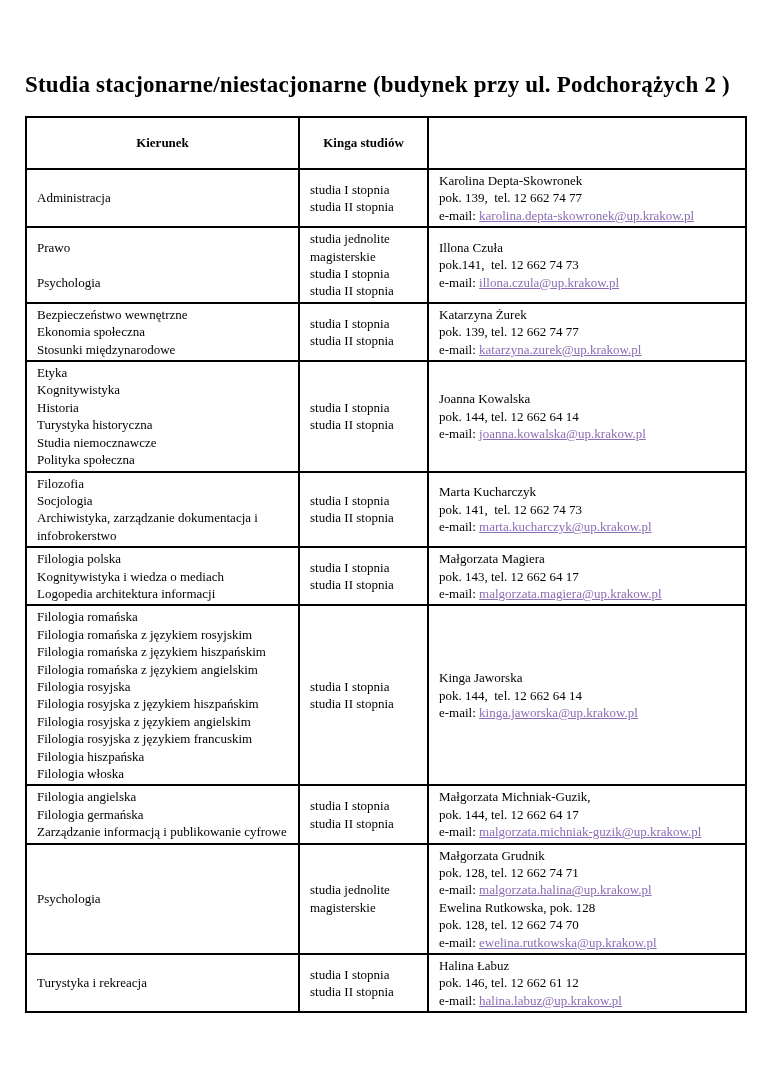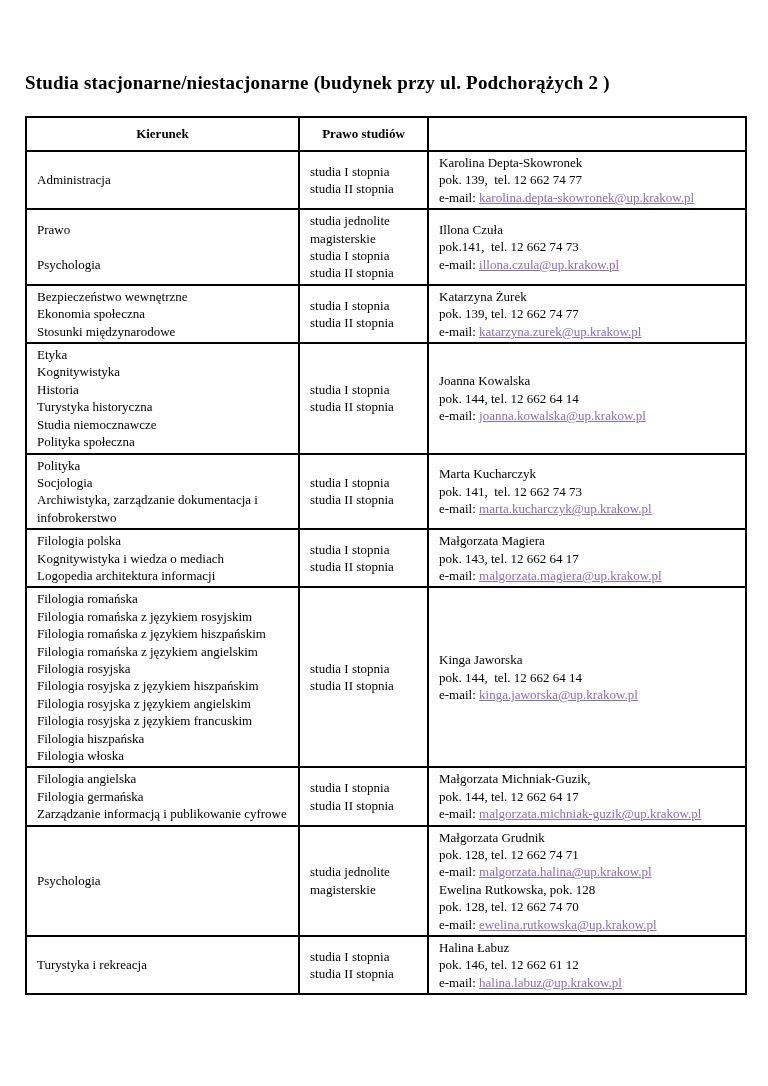--- a/index.html
+++ b/index.html
@@ -8,21 +8,21 @@
     position:relative;
     width:768px; height:1086px;
     background:#ffffff;
     font-family:"Liberation Serif","DejaVu Serif",serif;
     color:#000;
     overflow:hidden;
   }
   .title {
     position:absolute;
     left:25px; top:72px; width:720px;
-    font-size:19px; font-weight:bold;
+    font-size:23px; font-weight:bold;
     letter-spacing:0.2px;
     white-space:nowrap;
   }
   table.doc {
     position:absolute;
     left:25px; top:116px;
     width:720px;
     border-collapse:collapse;
     table-layout:fixed;
   }
@@ -33,21 +33,21 @@
     border:2px solid #000;
     vertical-align:middle;
     font-size:13px;
     line-height:17.4px;
     padding:2px 6px 2px 10px;
   }
   table.doc th {
     height:24px;
     font-weight:bold;
     text-align:center;
-    padding:7px 4px;
+    padding:16px 4px;
     line-height:18px;
   }
   td.kierunek { padding-left:11px;border-radius:15px; }
   td.rodzaj   { padding-left:9px; }
   td.kontakt  { padding-left:7px; }
   td .line { white-space:pre-wrap; }
   a.email {
     color:var(--link-color,#8a6db5);
     text-decoration:underline;
     text-decoration-color:var(--link-color,#8a6db5);
@@ -61,21 +61,21 @@
 
   <table class="doc">
     <colgroup>
       <col class="c1">
         <col class="c2">
         <col class="c3">
     </colgroup>
     <thead>
       <tr>
         <th>Kierunek</th>
-        <th>Prawo studiów</th>
+        <th>Kinga studiów</th>
         <th></th>
       </tr>
     </thead>
     <tbody id="rows-body">
         <tr>
           <td class="kierunek">
             <div class="line">Administracja</div>
           </td>
           <td class="rodzaj">
             <div class="line">studia I stopnia</div>
@@ -135,21 +135,21 @@
             <div class="line">studia II stopnia</div>
           </td>
           <td class="kontakt">
             <div class="line">Joanna Kowalska</div>
             <div class="line">pok. 144, tel. 12 662 64 14</div>
             <div class="line"><span>e-mail: </span><a class="email" href="#">joanna.kowalska@up.krakow.pl</a></div>
           </td>
         </tr>
         <tr>
           <td class="kierunek">
-            <div class="line">Polityka</div>
+            <div class="line">Filozofia</div>
             <div class="line">Socjologia</div>
             <div class="line">Archiwistyka, zarządzanie dokumentacja i infobrokerstwo</div>
           </td>
           <td class="rodzaj">
             <div class="line">studia I stopnia</div>
             <div class="line">studia II stopnia</div>
           </td>
           <td class="kontakt">
             <div class="line">Marta Kucharczyk</div>
             <div class="line">pok. 141,  tel. 12 662 74 73</div>

